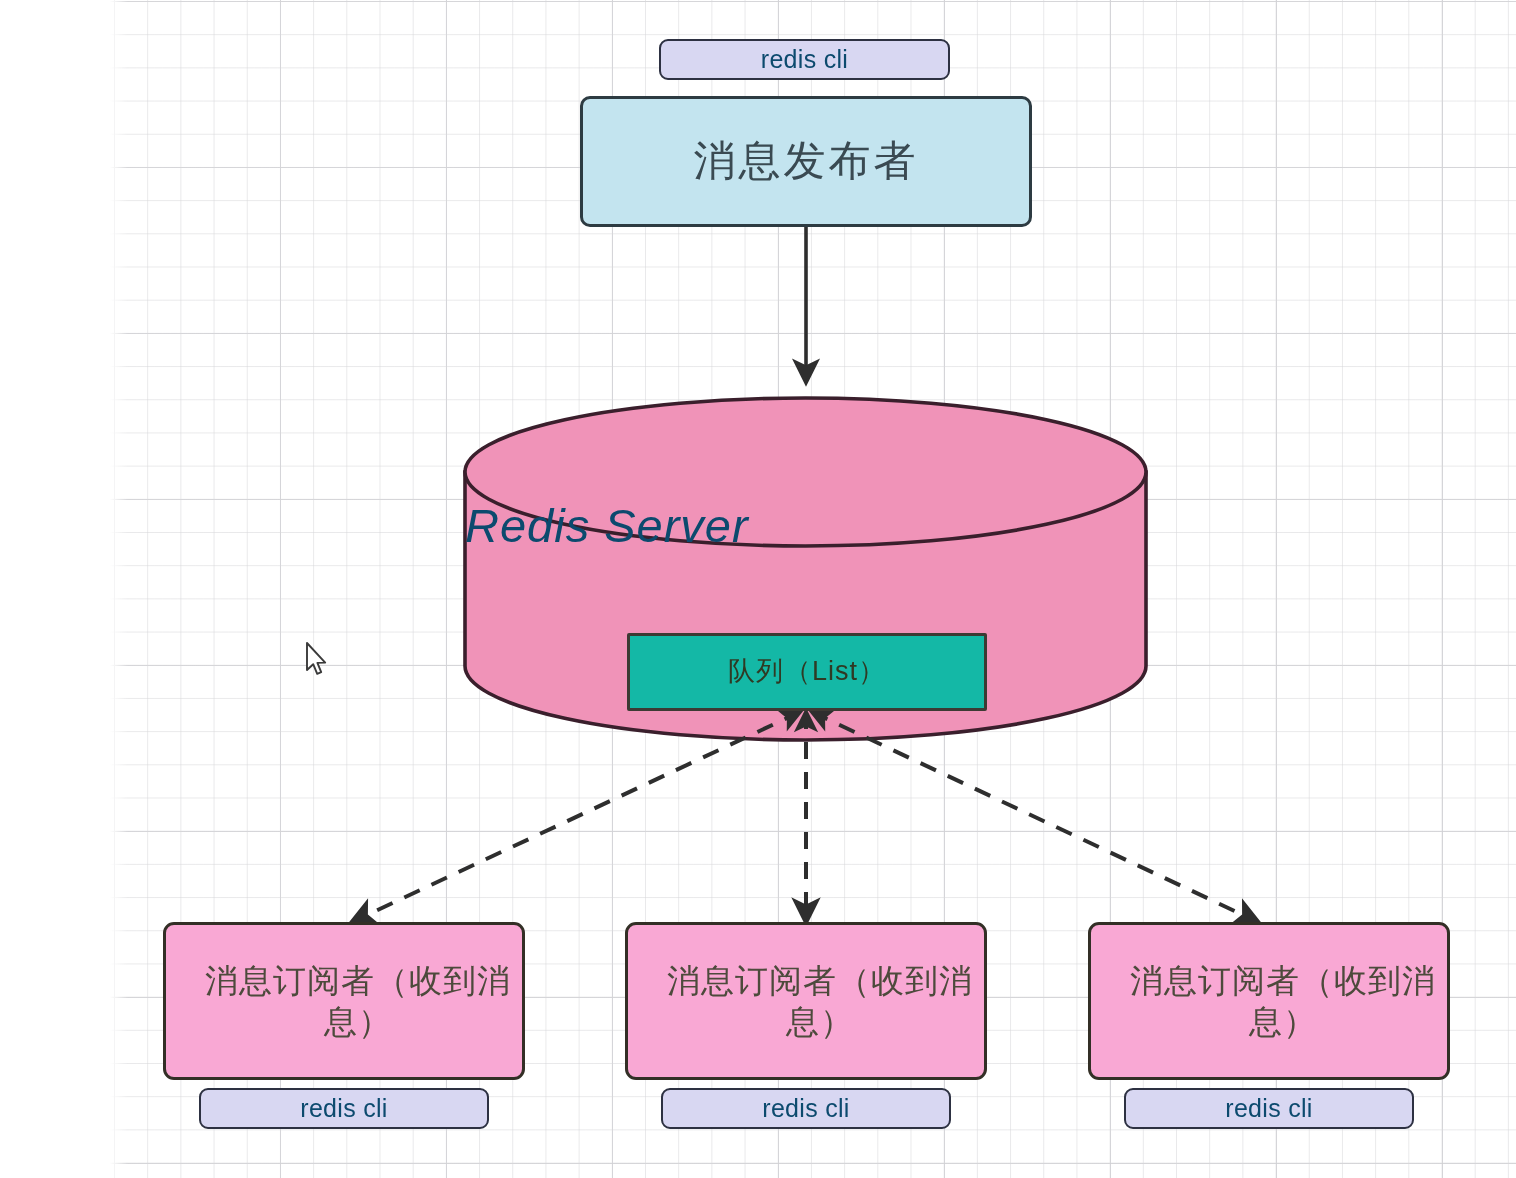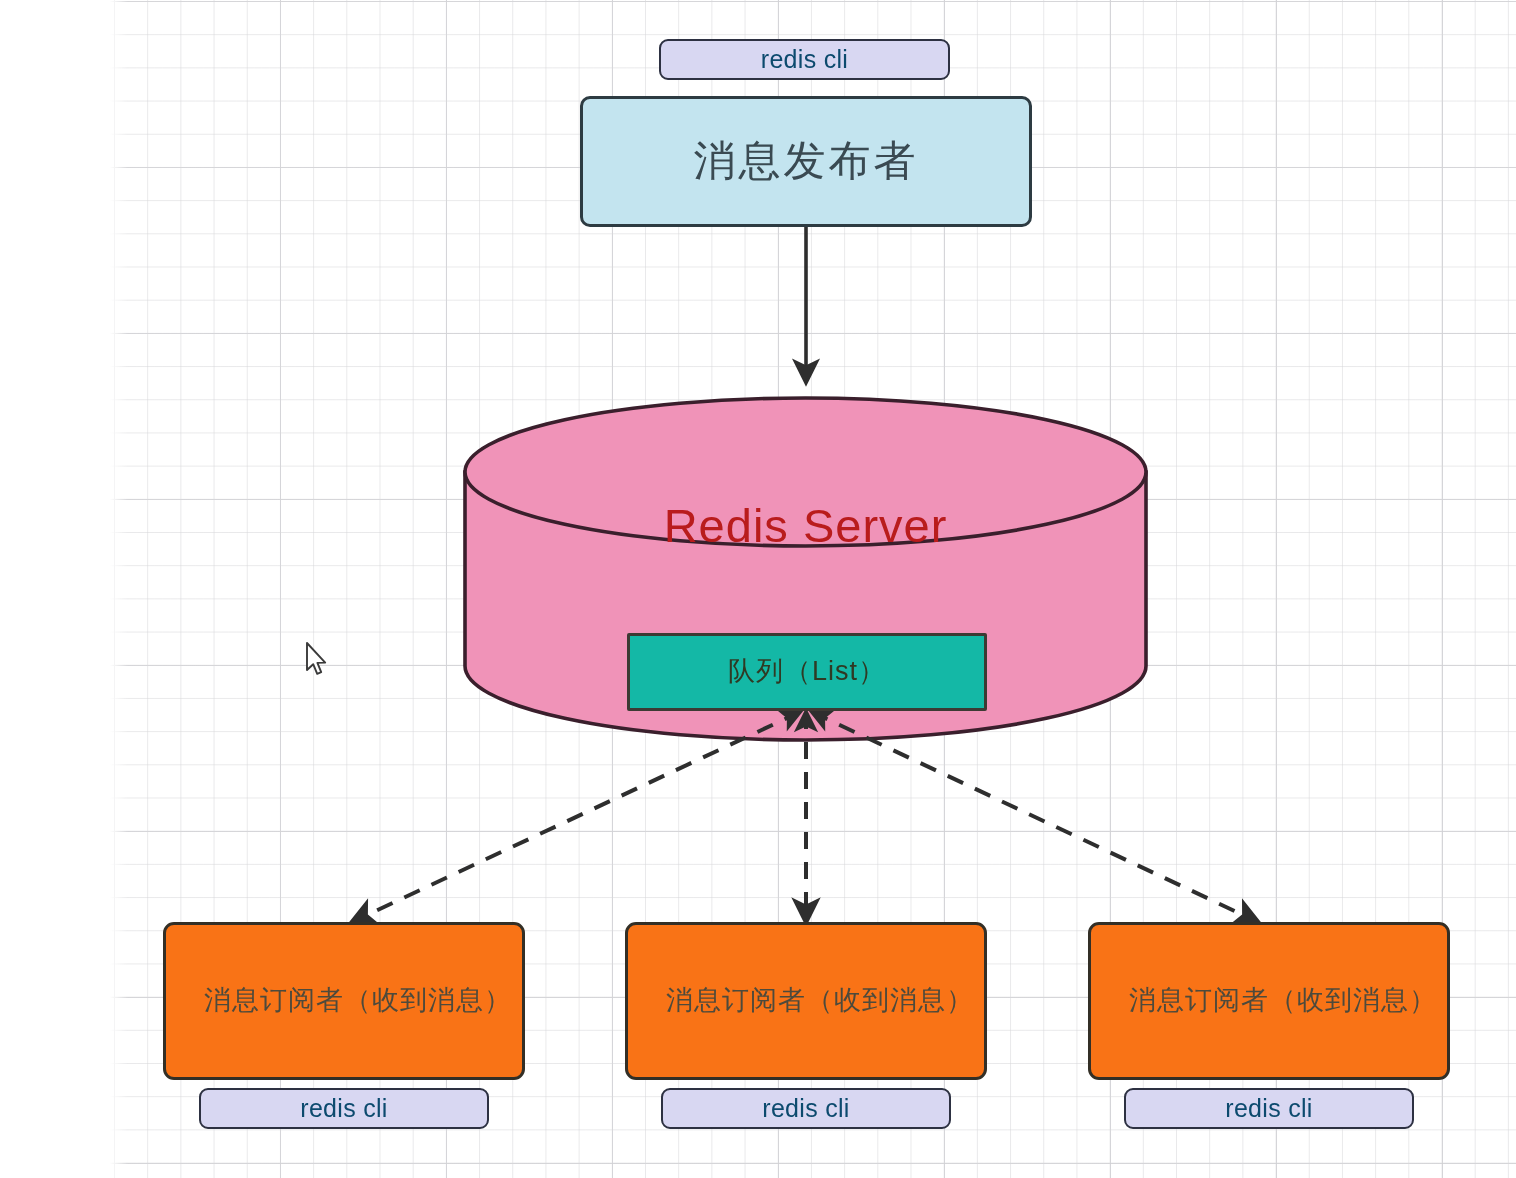--- a/index.html
+++ b/index.html
@@ -77,50 +77,51 @@
   .publisher-box {
     background: #c3e4ef;
     border: 3px solid #2d3b42;
     border-radius: 10px;
     color: #3a4a52;
     font-size: 42px;
     letter-spacing: 3px;
   }
 
   .subscriber-box {
-    background: #f97316;
+    background: #f9a8d4;
     border: 3.5px solid #332f26;
     border-radius: 11px;
     color: #4d4a3c;
-    font-size: 27px;
+    font-size: 33px;
     letter-spacing: 1px;
     padding-left: 28px;
   }
 
   .queue-box {
     background: #14b8a6;
     border: 3px solid #3c3a33;
     border-radius: 2px;
     color: #2f3a24;
     font-size: 27px;
     letter-spacing: 1px;
     z-index: 6;
   }
 
   .cyl-label {
     position: absolute;
     left: 465px;
     top: 498px;
     width: 681px;
-    text-align: center;
+    text-align: left;
     font-size: 47px;
-    color: #b91c1c;
+    color: #0c4a6e;
     letter-spacing: 1px;
     z-index: 5;
     pointer-events: none;
+    font-style: italic;
   }
 
   
   #cursor {
     position: absolute;
     left: 303px;
     top: 641px;
     width: 26px;
     height: 36px;
     z-index: 20;

